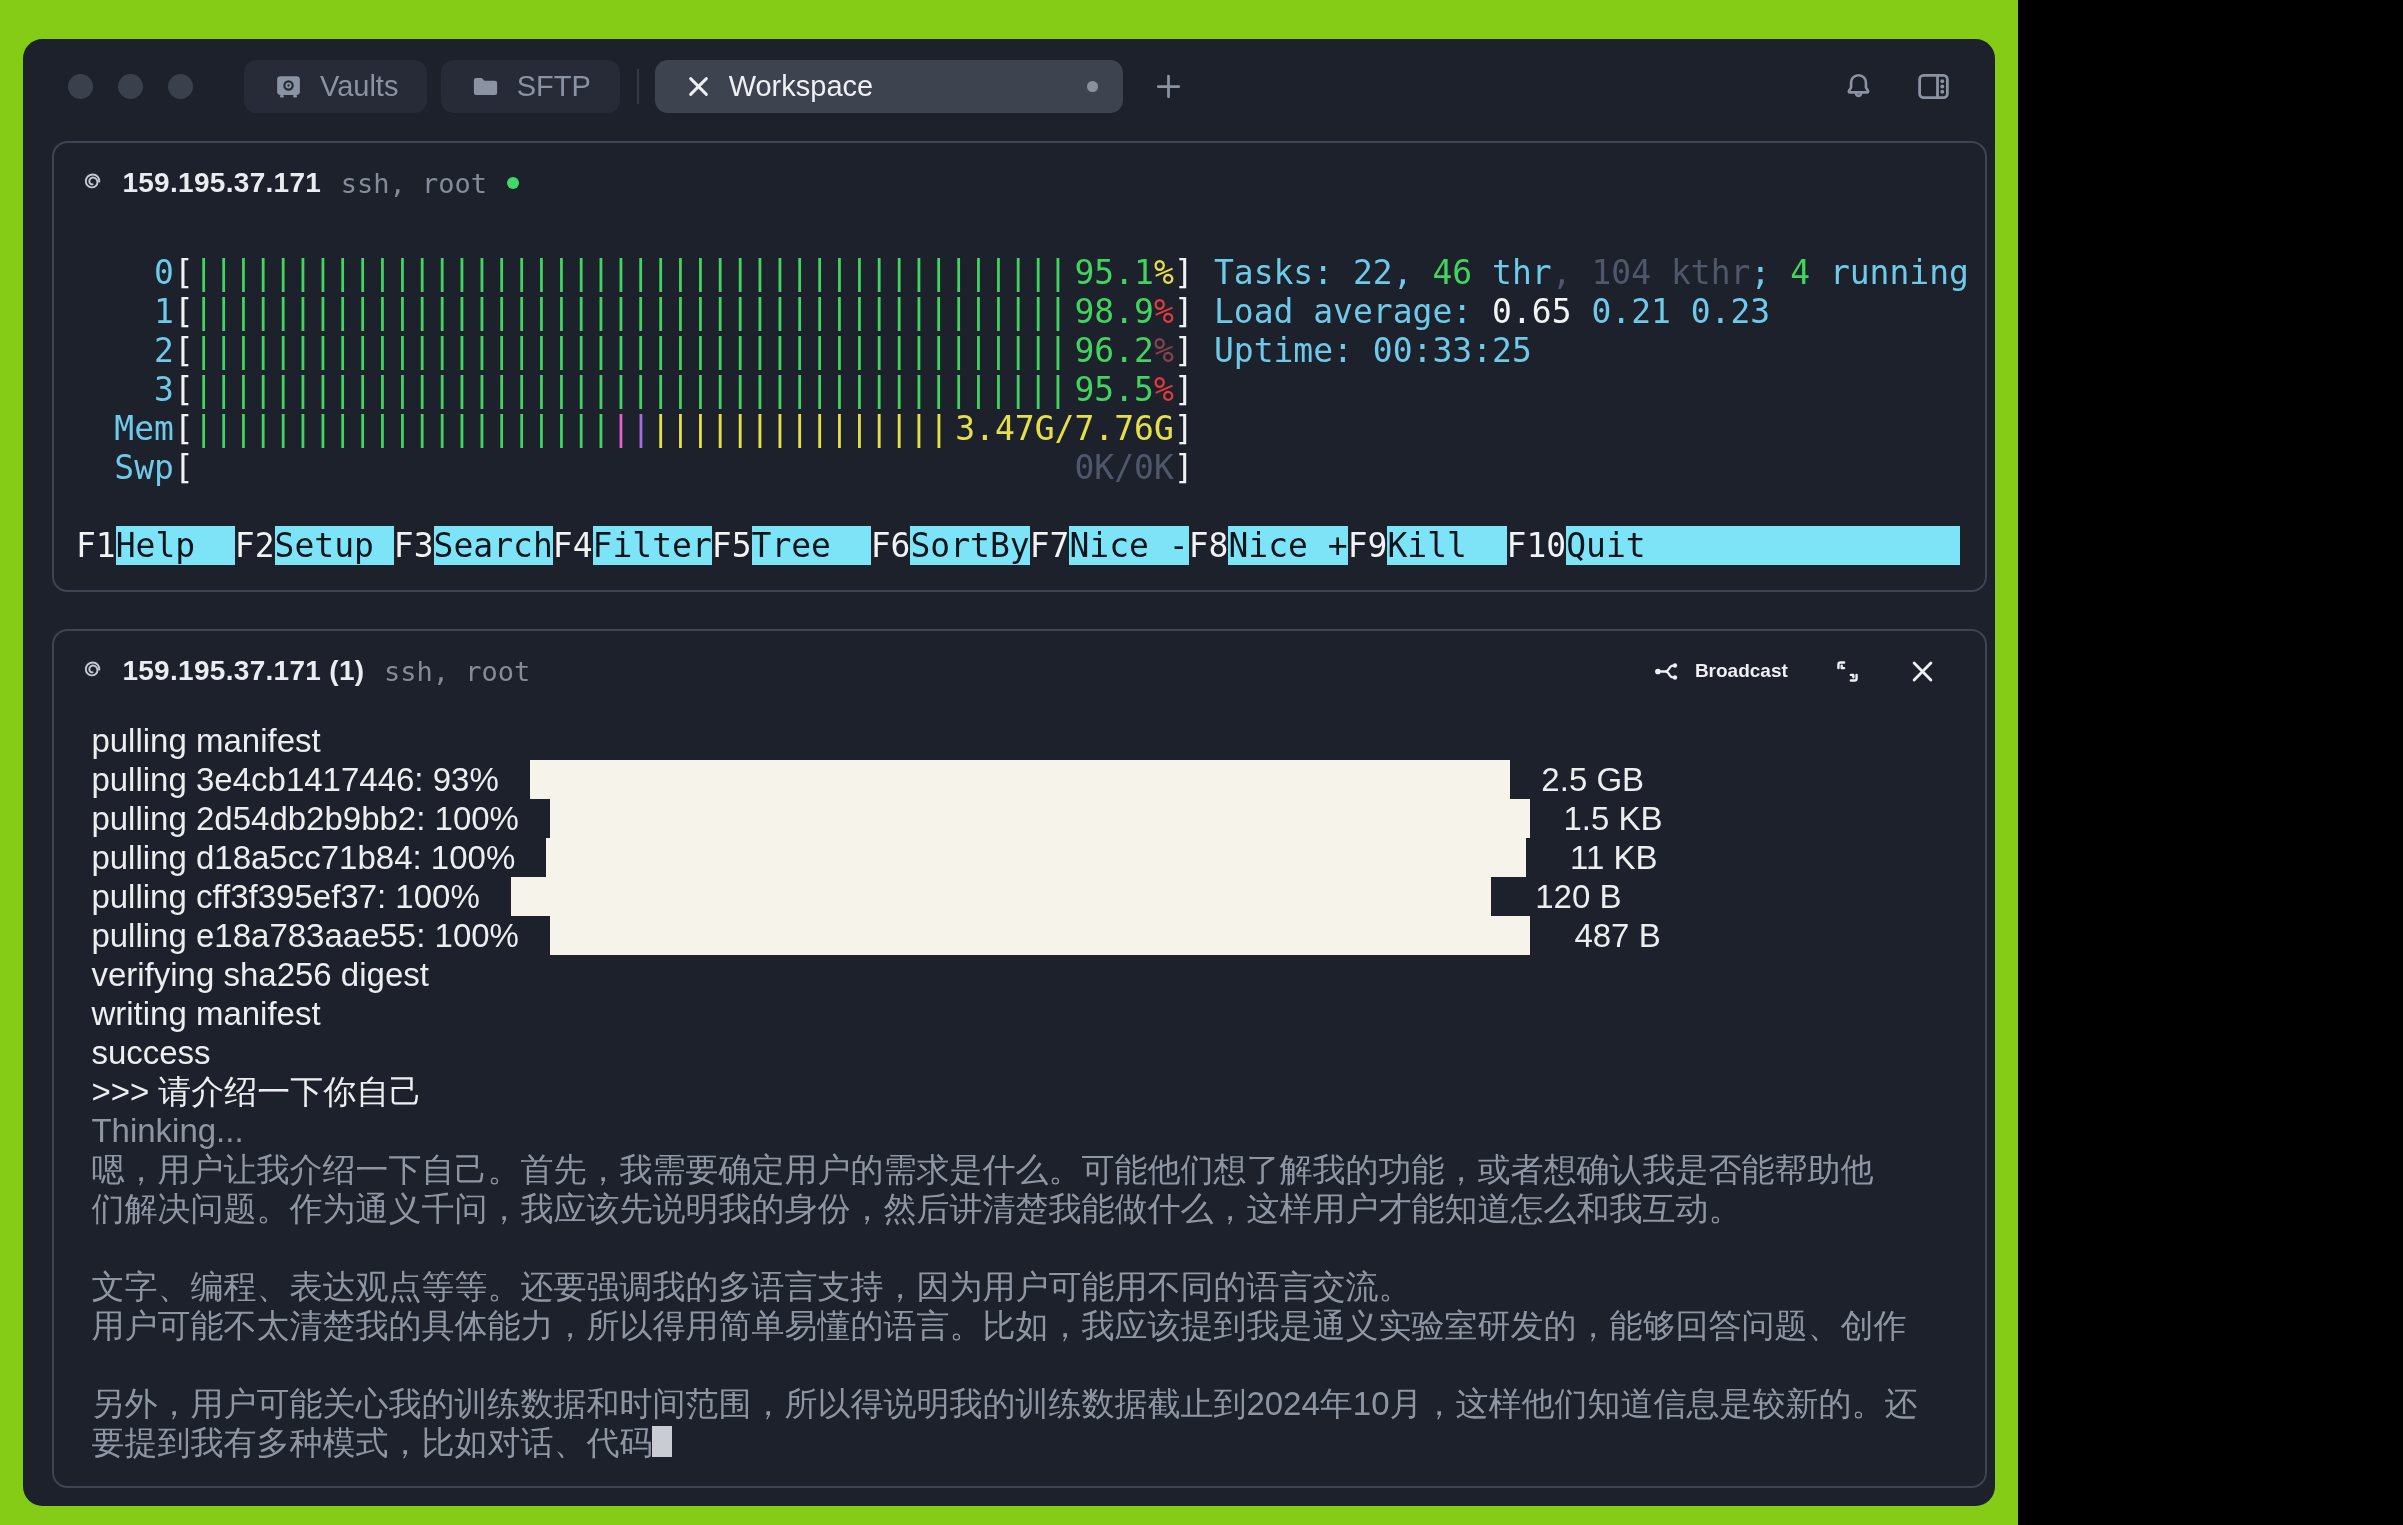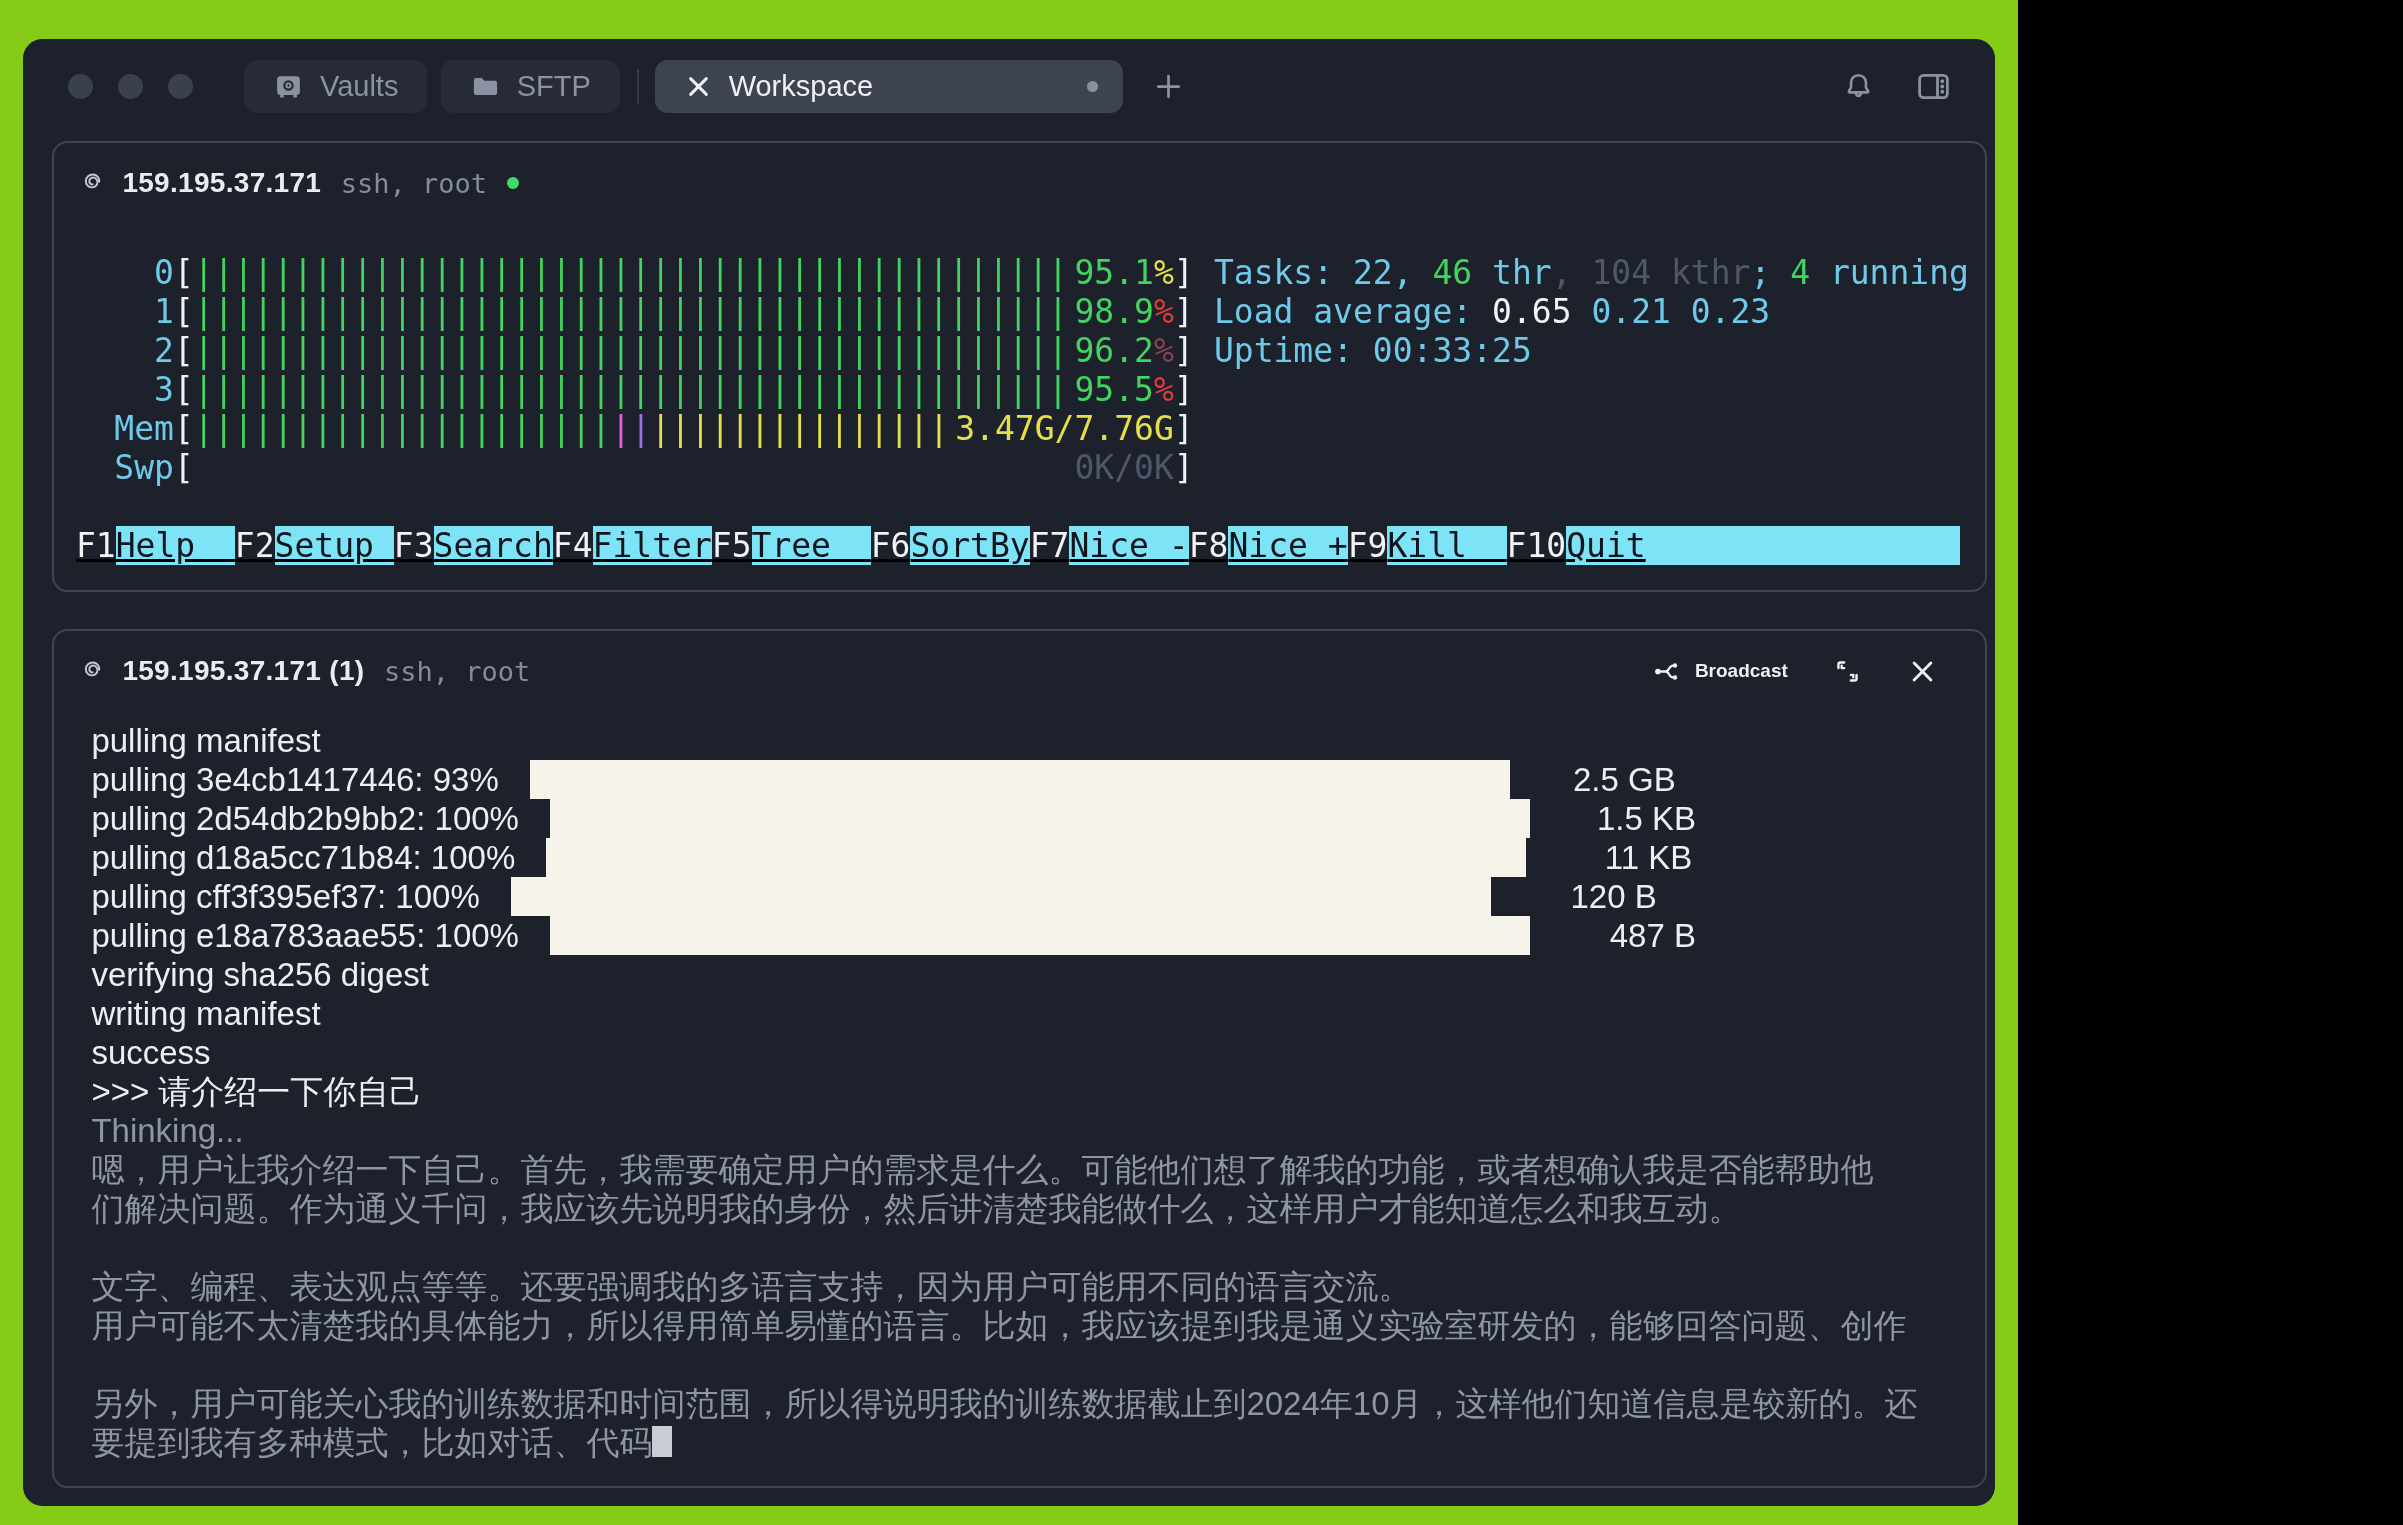--- a/index.html
+++ b/index.html
@@ -37,33 +37,33 @@
   .htop{padding:45px 0 0 21.5px;font-family:"DejaVu Sans Mono",monospace;font-size:33px;line-height:39px;}
   .hrow{height:39px;position:relative;white-space:nowrap;}
   .mlabel{display:inline-block;width:98px;text-align:right;white-space:pre;}
   .mbr{color:#f0f2f4;}
   .mbars{display:inline-flex;width:980px;height:39px;justify-content:space-between;overflow:hidden;vertical-align:top;}
   .mfill{white-space:pre;overflow:hidden;}
   .mval{white-space:pre;}
   .hinfo{position:absolute;left:1138px;top:0;white-space:pre;}
   .fbar{display:flex;height:39px;line-height:39px;margin:39px 25px 0 0;white-space:pre;
         font-family:"DejaVu Sans Mono",monospace;font-size:33px;}
-  .fitem{display:flex;text-decoration:underline;}
+  .fitem{display:flex;}
   .fkey{color:#f2f3f5;}
   .fact{background:var(--c-fbar_bg);color:#10151d;}
   .fitem:last-child{flex:1;}
   .fitem:last-child .fact{flex:1;}
 
   
   .tout{padding:25px 0 0 37px;font-family:Liberation Sans, sans-serif;font-size:33px;line-height:39px;}
   .tline{height:39px;line-height:39px;white-space:pre;color:var(--c-fg);}
   .tline.pull{display:flex;align-items:stretch;}
   .ppre{white-space:pre;}
   .pbar{width:980px;margin-left:31px;background:var(--c-cream);}
-  .psize{width:166px;text-align:right;white-space:pre;}
+  .psize{width:166px;text-align:center;white-space:pre;}
   .cursor{display:inline-block;width:19.5px;height:31px;background:var(--c-cursor);vertical-align:-3.9px;}
 
   .c-cyan{color:var(--c-cyan);}   .c-green{color:var(--c-green);}
   .c-yellow{color:var(--c-yellow);} .c-red{color:var(--c-red);}
   .c-dimred{color:var(--c-dimred);} .c-dim{color:var(--c-dim);}
   .c-white{color:var(--c-white);}  .c-magenta{color:var(--c-magenta);}
   .c-purple{color:var(--c-purple);} .c-fg{color:var(--c-fg);}
   .c-think{color:var(--c-think);}
   svg{display:block;}
 </style>

